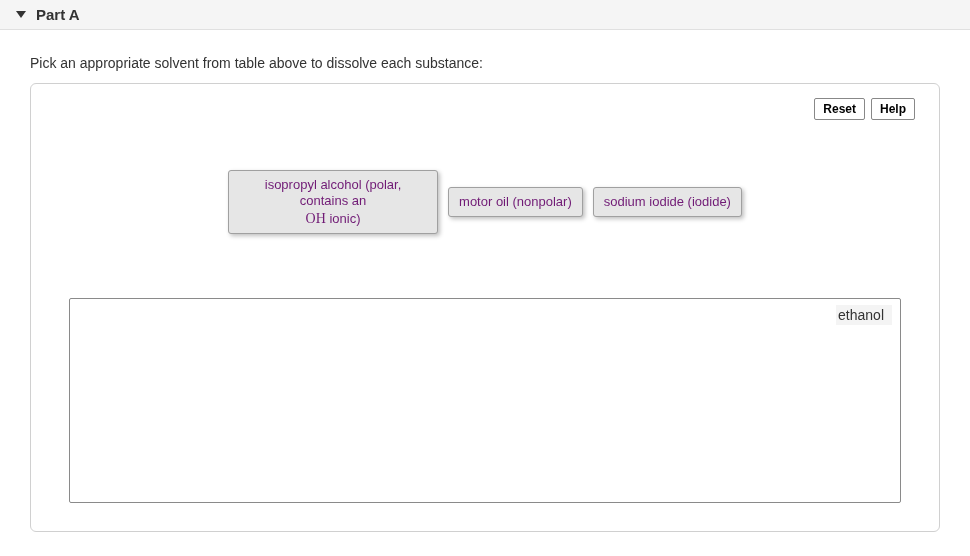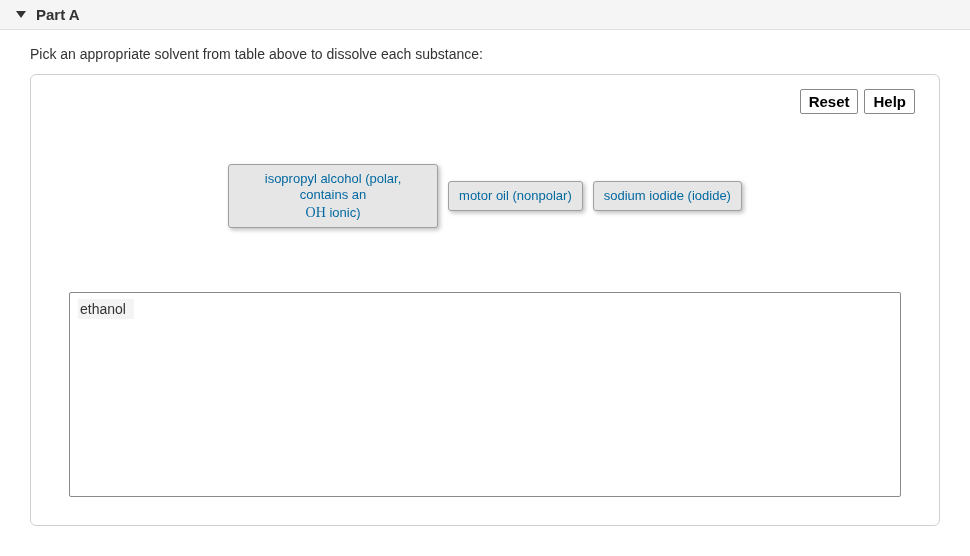--- a/index.html
+++ b/index.html
@@ -32,20 +32,21 @@
     .part-title {
       font-weight: bold;
       font-size: 15px;
     }
     .content {
       padding: 16px 30px;
     }
     .prompt-text {
       margin-bottom: 12px;
       color: #333;
+      margin-top: 9px;
     }
     .instruction {
       font-weight: bold;
       margin-bottom: 14px;
     }
     .activity-panel {
       border: 1px solid #d0d0d0;
       border-radius: 6px;
       padding: 14px 24px 28px 24px;
       position: relative;
@@ -55,40 +56,40 @@
       display: flex;
       justify-content: flex-end;
       gap: 6px;
       margin-bottom: 50px;
     }
     .hbtn {
       background: #fff;
       border: 1px solid #888;
       border-radius: 2px;
       padding: 3px 8px;
-      font-size: 15px;
+      font-size: 12px;
       font-weight: bold;
       cursor: pointer;
     }
     .draggables-row {
       display: flex;
       justify-content: center;
       align-items: center;
       gap: 10px;
       margin-bottom: 64px;
       flex-wrap: nowrap;
     }
     .chip {
       background: #e6e6e6;
       border: 1px solid #a0a0a0;
       border-radius: 3px;
       padding: 6px 10px;
       font-size: 13px;
       text-align: center;
-      color: #0369a1;
+      color: #701a75;
       box-shadow: 2px 2px 4px rgba(0,0,0,0.25);
       cursor: grab;
       line-height: 1.25;
     }
     .chip-multiline {
       max-width: 210px;
     }
     .chem-upper {
       font-family: Liberation Serif, serif;
       font-size: 14px;
@@ -99,20 +100,21 @@
       padding: 0 14px;
     }
     .drop-target {
       flex: 1;
       border: 1px solid #8a8a8a;
       border-radius: 2px;
       min-height: 205px;
       padding: 6px 8px;
       background: #fff;
       position: relative;
+      text-align: right;
     }
     .drop-label {
       background: #f4f4f4;
       padding: 2px 8px 2px 2px;
       display: inline-block;
       font-size: 14px;
       color: #333;
     }
   </style>
 </head>

